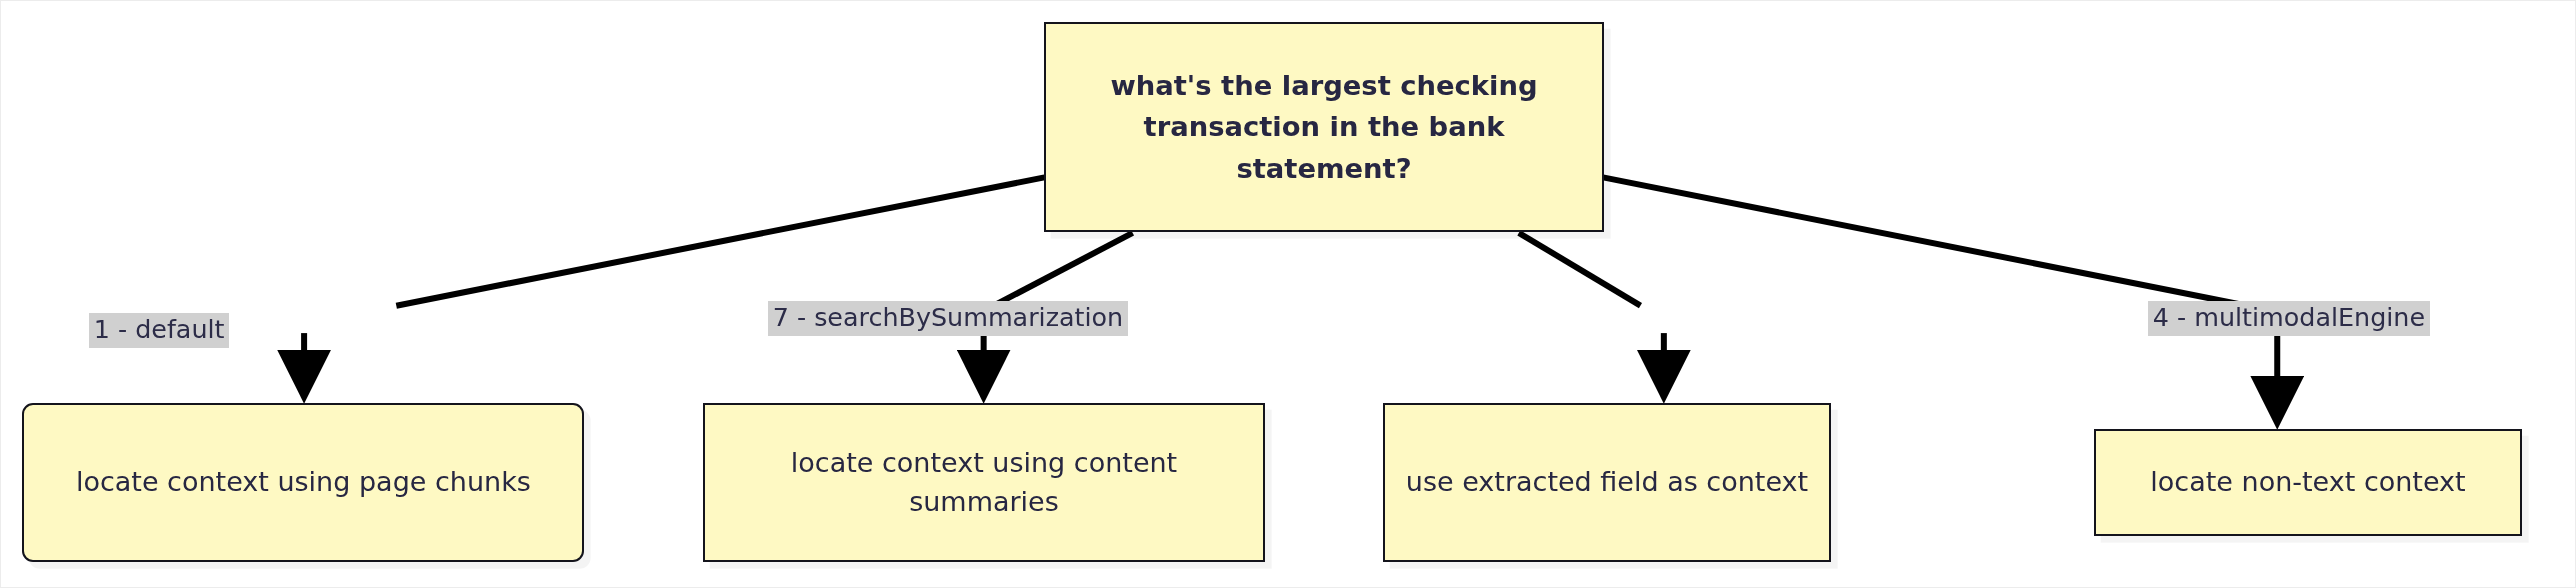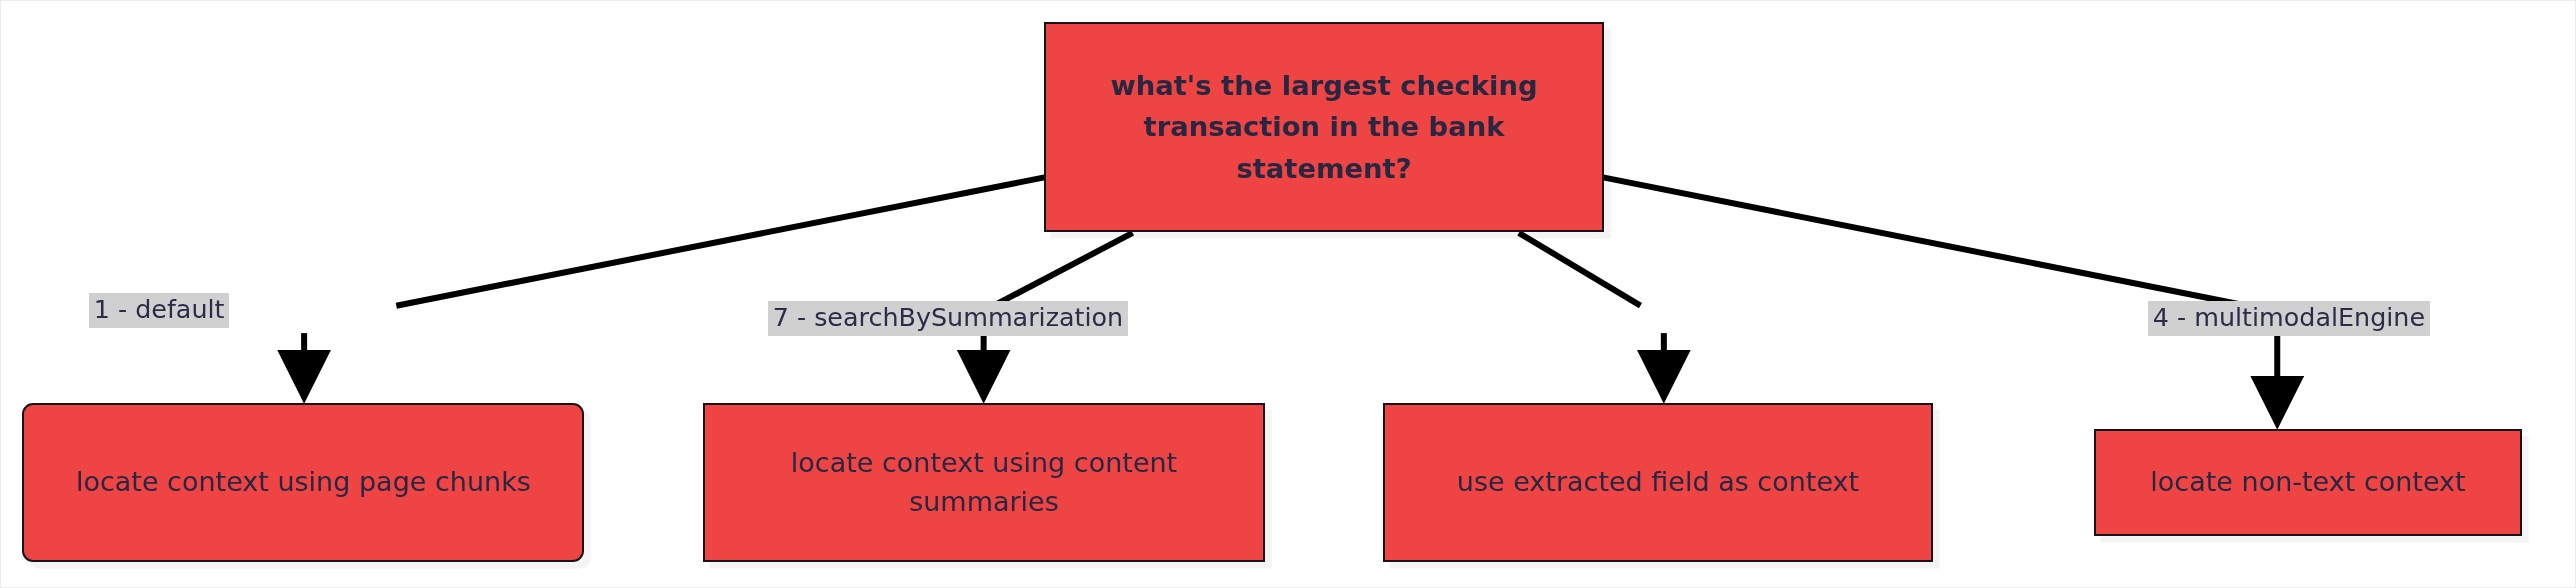--- a/index.html
+++ b/index.html
@@ -21,21 +21,21 @@
     position: absolute;
     left: 0;
     top: 0;
     width: 2576px;
     height: 588px;
     pointer-events: none;
   }
   .node {
     position: absolute;
     box-sizing: border-box;
-    background: #ef4444;
+    background: #fef9c3;
     border: 2.7px solid #14141c;
     box-shadow: 6.7px 6.7px 0 0 rgba(0,0,0,0.045);
     display: flex;
     align-items: center;
     justify-content: center;
     text-align: center;
     color: #272742;
     font-size: 27px;
     line-height: 1.42;
     padding: 6.7px 17.4px;
@@ -48,34 +48,34 @@
     left: 1043px;
     top: 21px;
     width: 560px;
     height: 210px;
     font-weight: bold;
     font-size: 27.4px;
     line-height: 1.5;
   }
   .node.leaf1 { left: 21.4px;   top: 402px; width: 562px; height: 159px; border-radius: 11px; }
   .node.leaf2 { left: 702px; top: 402px; width: 562px; height: 159px; }
-  .node.leaf3 { left: 1382px; top: 402px; width: 550px; height: 159px; }
+  .node.leaf3 { left: 1382px; top: 402px; width: 448px; height: 159px; }
   .node.leaf4 { left: 2063px; top: 428px; width: 428px; height: 107px; margin-left: 30px; }
 
   .edge-label {
     position: absolute;
     background: #d0d0d0;
     color: #2c2c48;
     font-size: 25.4px;
     line-height: 1.08;
     padding: 2.7px 4.7px 4.7px 4.7px;
     white-space: nowrap;
     box-sizing: border-box;
   }
-  .edge-label.l1 { left: 88px;  top: 292px; text-align: right; }
+  .edge-label.l1 { left: 88px;  top: 312px; text-align: right; }
   .edge-label.l2 { left: 767px; top: 300px; }
   .edge-label.l3 { left: 1547px; top: 300px; }
   .edge-label.l4 { left: 2147px; top: 300px; }
 </style>
 </head>
 <body>
 
 <div id="canvas">
 
   <svg id="edge-layer" viewBox="0 0 3852 880" width="2576" height="588" xmlns="http://www.w3.org/2000/svg">

